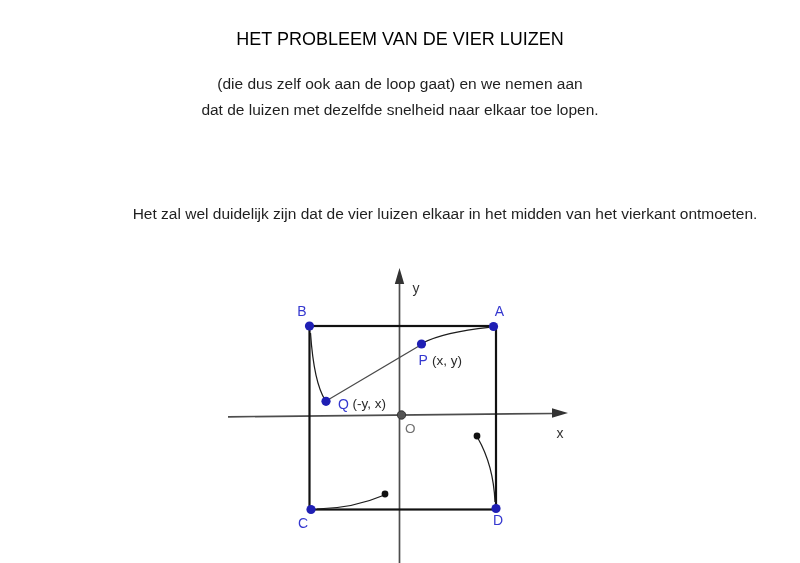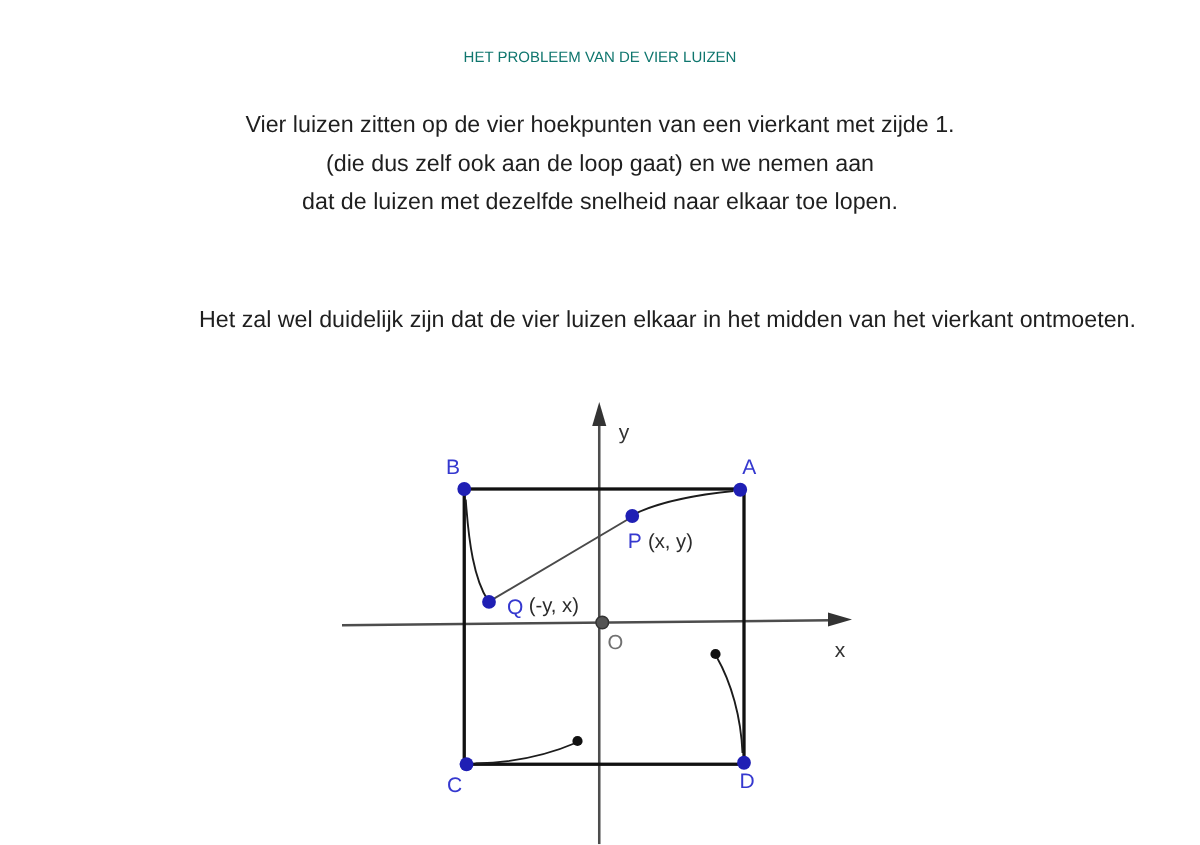--- a/index.html
+++ b/index.html
@@ -13,23 +13,23 @@
     overflow: hidden;
   }
   .textblock {
     position: absolute;
     left: 0;
     width: 800px;
     text-align: center;
   }
   #title {
     top: 29px;
-    font-size: 10px;
+    font-size: 18px;
     line-height: 20px;
-    color: #0f766e;
+    color: #000000;
   }
   #para1 {
     top: 71px;
     font-size: 15.5px;
     line-height: 25.5px;
   }
   #para2 {
     top: 201px;
     font-size: 15.5px;
     line-height: 25.5px;
@@ -65,21 +65,20 @@
   }
 </style>
 </head>
 <body>
 
 <div id="page">
 
   <div id="title" class="textblock">HET PROBLEEM VAN DE VIER LUIZEN</div>
 
   <div id="para1" class="textblock">
-    <div class="tline">Vier luizen zitten op de vier hoekpunten van een vierkant met zijde 1.</div>
     <div class="tline">(die dus zelf ook aan de loop gaat) en we nemen aan</div>
     <div class="tline">dat de luizen met dezelfde snelheid naar elkaar toe lopen.</div>
   </div>
 
   <div id="para2" class="textblock">
     <div class="tline">Het zal wel duidelijk zijn dat de vier luizen elkaar in het midden van het vierkant ontmoeten.</div>
   </div>
 
   <svg id="diagram-svg" viewBox="0 0 800 563" xmlns="http://www.w3.org/2000/svg">
 

